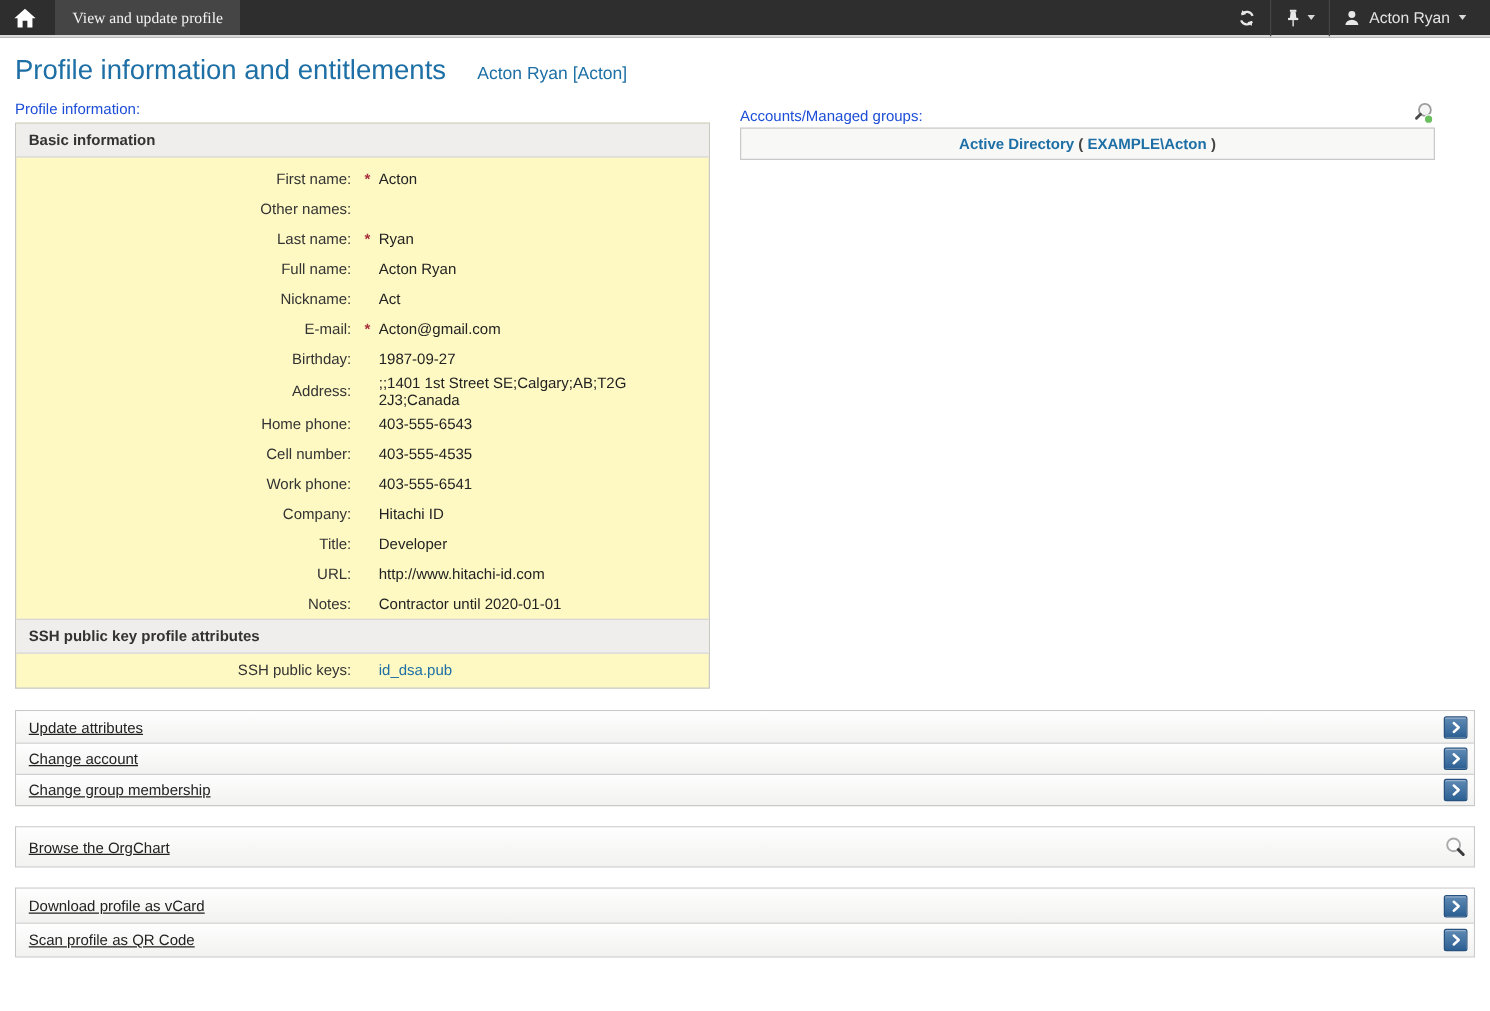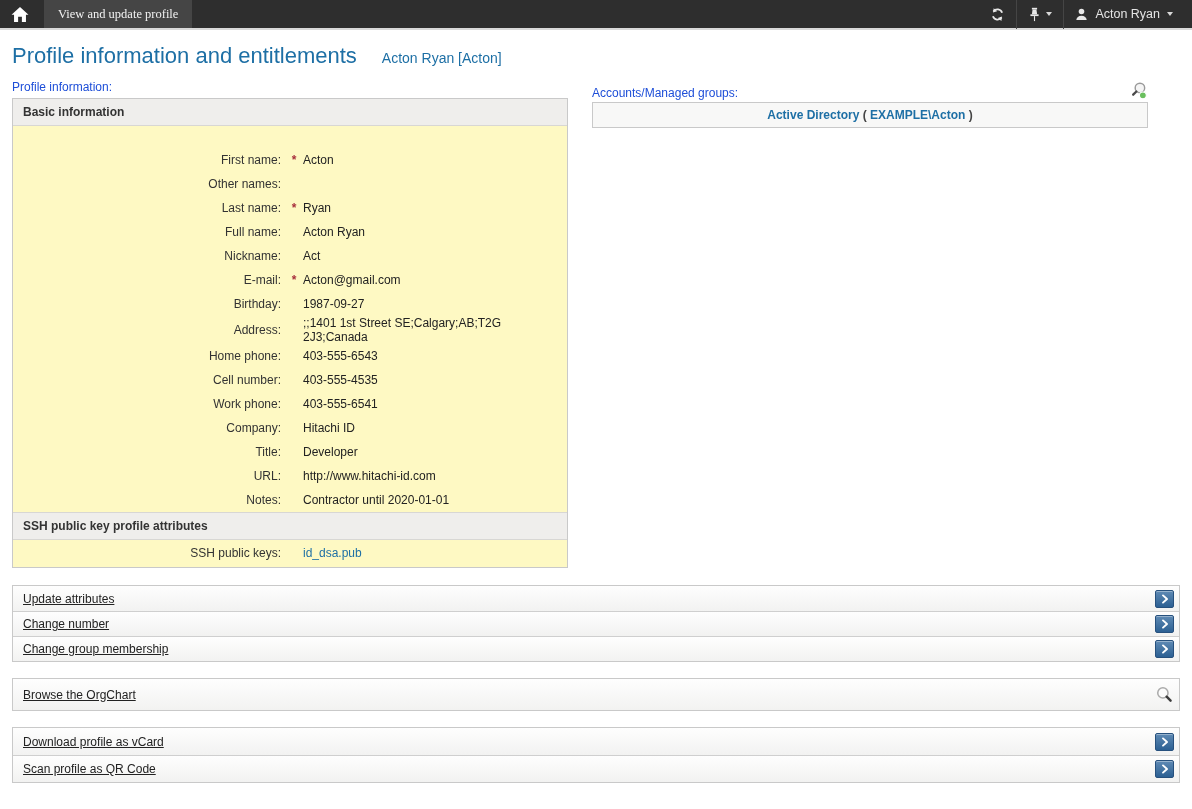--- a/index.html
+++ b/index.html
@@ -45,21 +45,21 @@
   .right-col { width:556px; flex:none;text-align:center; }
   .left-col .section-label { margin-bottom:4px; }
 
   .panel { border:1px solid #c9c9c9; background:#fef9c3; }
   .panel-header {
     background:#efeeec; padding:6px 10px; font-size:12px; font-weight:bold;
     color:#333; border-top:1px solid #d8d7d4; border-bottom:1px solid #d8d7d4;
   }
   .panel > .panel-header:first-child { border-top:none; }
 
-  .fields-table { border-collapse:collapse; width:100%; font-size:12px; margin-top:22px; }
+  .fields-table { border-collapse:collapse; width:100%; font-size:12px; margin-top:5px; }
   .fields-table td { height:24px; padding:0; vertical-align:middle; }
   td.f-label { width:272px; text-align:right; color:#333; padding-right:4px; }
   td.f-req   { width:18px; text-align:center; color:#a8303d; font-weight:bold; }
   td.f-value { color:#222; }
   .ssh-table { margin:1px 0 2px; }
 
   
   .right-head { display:flex; align-items:flex-end; justify-content:space-between; margin-bottom:2px; height:20px; }
   .account-row {
     border:1px solid #c9c9c9; background:#f8f8f7;
@@ -261,21 +261,21 @@
     <div class="action-group">
         <div class="action-row">
     <span class="action-label">Update attributes</span>
     <button class="arrow-btn">
       <svg viewBox="0 0 10 12" width="8" height="10" aria-hidden="true">
         <path d="M2.5 1.5 L7.5 6 L2.5 10.5" fill="none" stroke="#fff" stroke-width="2.4" stroke-linecap="round" stroke-linejoin="round"></path>
       </svg>
     </button>
   </div>
         <div class="action-row">
-    <span class="action-label">Change number</span>
+    <span class="action-label">Change account</span>
     <button class="arrow-btn">
       <svg viewBox="0 0 10 12" width="8" height="10" aria-hidden="true">
         <path d="M2.5 1.5 L7.5 6 L2.5 10.5" fill="none" stroke="#fff" stroke-width="2.4" stroke-linecap="round" stroke-linejoin="round"></path>
       </svg>
     </button>
   </div>
         <div class="action-row">
     <span class="action-label">Change group membership</span>
     <button class="arrow-btn">
       <svg viewBox="0 0 10 12" width="8" height="10" aria-hidden="true">

